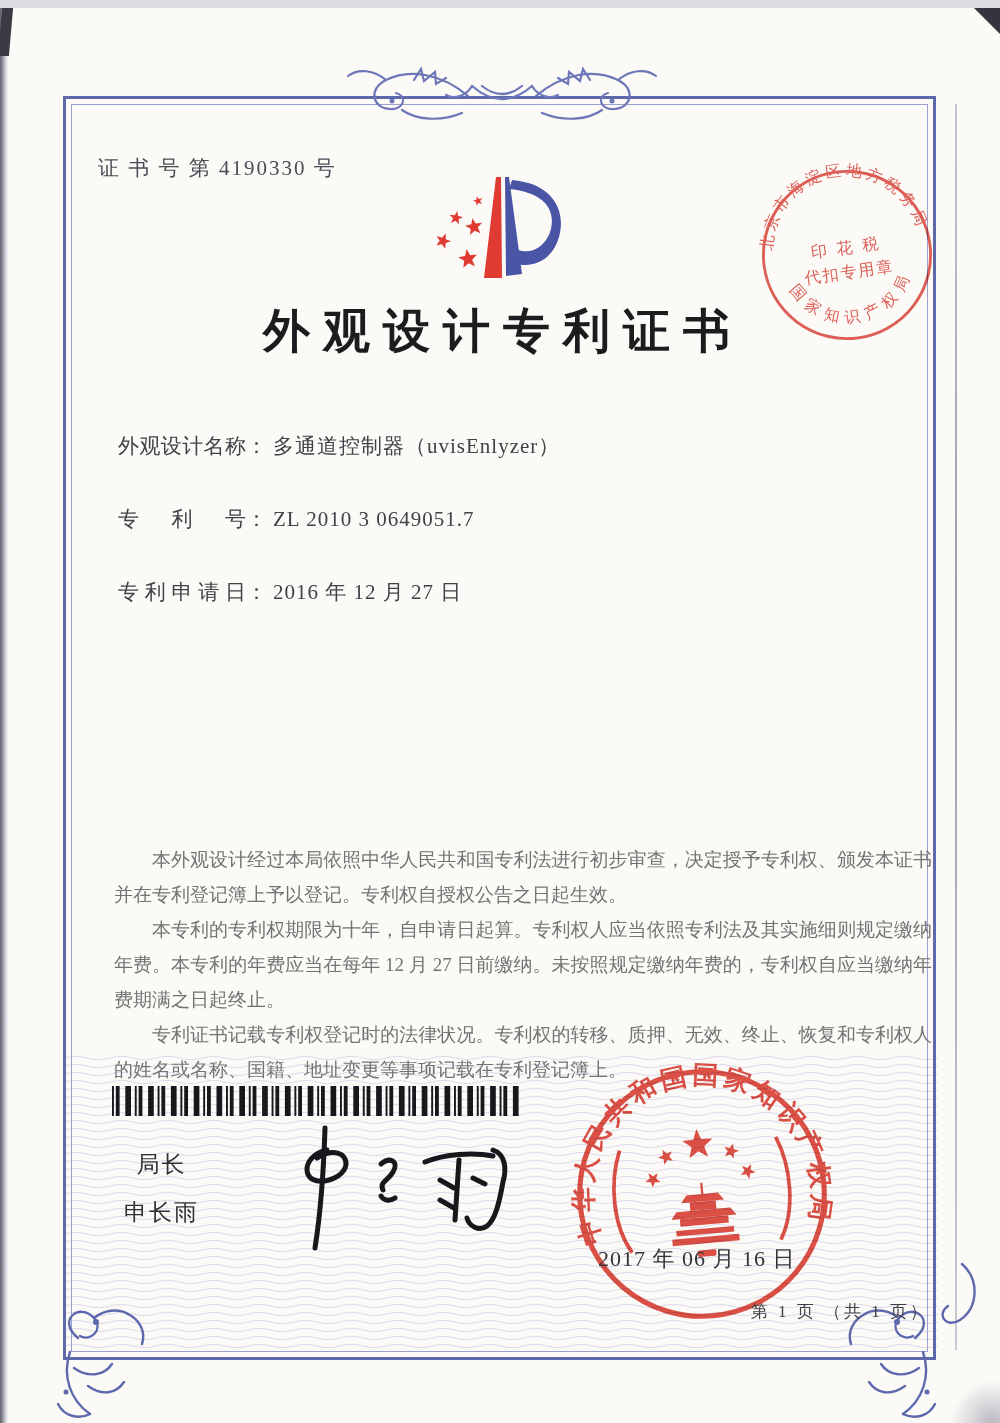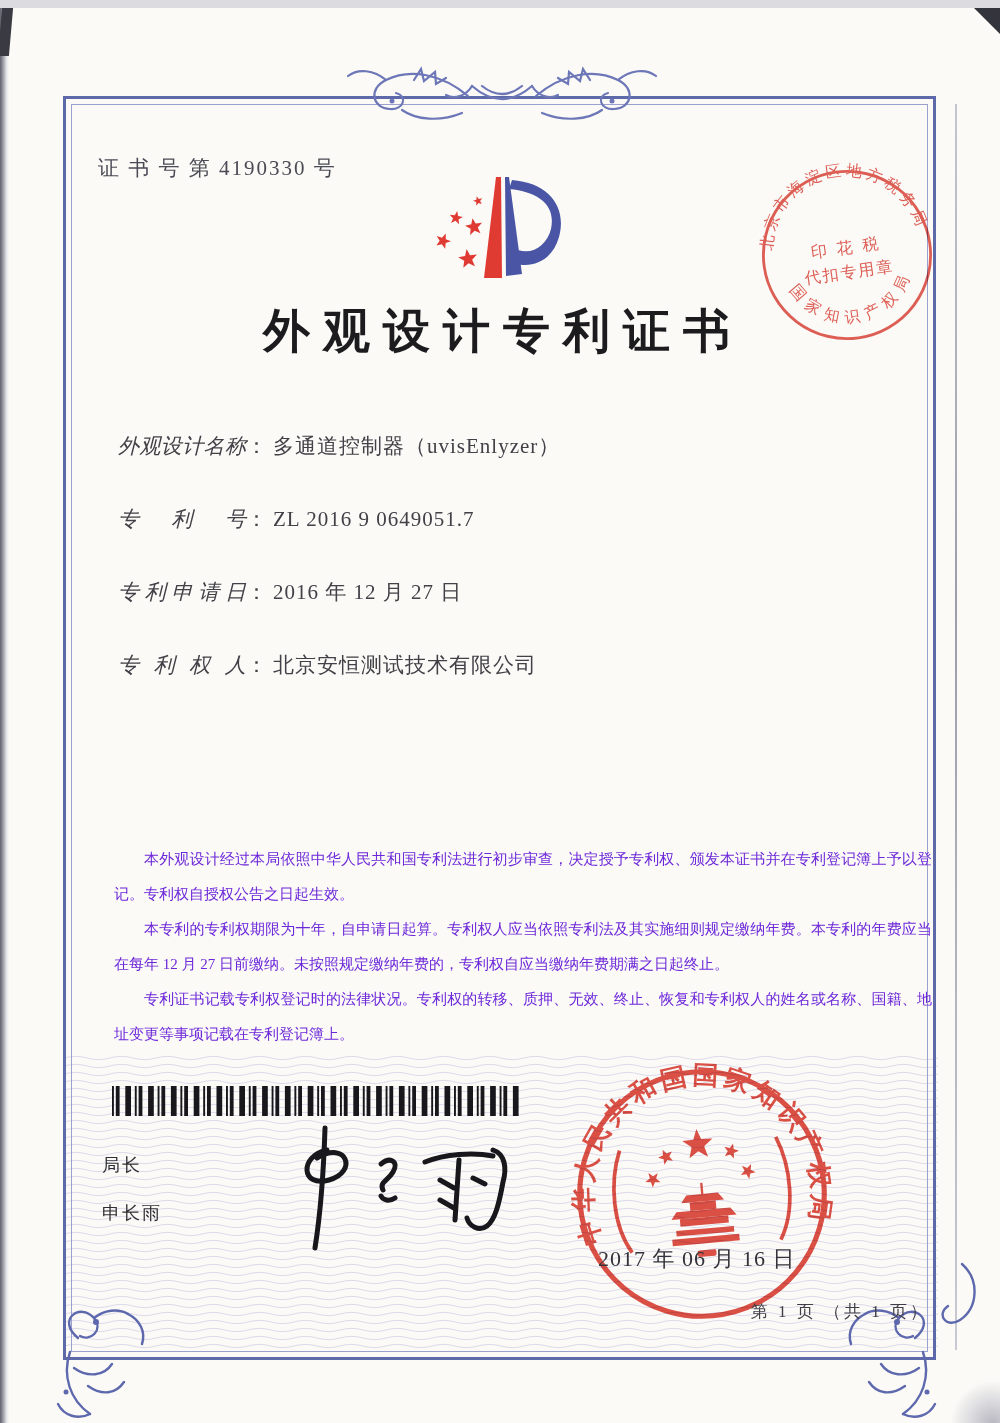--- a/index.html
+++ b/index.html
@@ -13,26 +13,26 @@
   #corner-br{left:950;top:1372px;left:950px;width:50px;height:51px;background:radial-gradient(ellipse at 85% 85%, #b9b8c2, rgba(185,184,194,0) 70%);}
   #paper-edge{left:955px;top:96px;width:2px;height:1246px;background:linear-gradient(#c5c5cf,#9c9cab 40%,#c9c9d3);}
   
   #frame{left:63px;top:88px;width:867px;height:1258px;border:3px solid #5e69a9;}
   #frame-inner{left:71px;top:96px;width:855px;height:1246px;border:1px solid #9aa1cf;}
   
   #cert-no{left:98px;top:146px;font-size:21px;color:#4b4b55;letter-spacing:2px;}
   #title{left:63px;top:292px;width:867px;text-align:center;font-size:47px;font-weight:700;color:#1c1c1f;letter-spacing:13px;padding-left:13px;box-sizing:border-box;}
   #fields{left:118px;top:424px;width:740px;}
   .field-row{margin-bottom:45px;font-size:21px;color:#414147;white-space:nowrap;line-height:28px;}
-  .flabel{display:inline-block;width:128px;text-align:justify;text-align-last:justify;vertical-align:top;font-style:italic;}
+  .flabel{display:inline-block;width:128px;text-align:justify;text-align-last:justify;vertical-align:top;}
   .fcolon{margin-right:6px;}
   .fvalue{letter-spacing:1px;}
-  #body-text{left:114px;top:834px;width:818px;font-size:15px;line-height:35px;color:#6d28d9;text-align:justify;}
+  #body-text{left:114px;top:834px;width:818px;font-size:19px;line-height:35px;color:#737373;text-align:justify;}
   #body-text p{margin:0;text-indent:2em;}
-  #officer{left:102px;top:1142px;font-size:18px;color:#2f2f33;letter-spacing:2px;line-height:30px;}
+  #officer{left:124px;top:1142px;font-size:23px;color:#2f2f33;letter-spacing:2px;line-height:30px;text-align:center;}
   #officer .officer-name{margin-top:18px;}
   #seal-date{left:598px;top:1236px;font-size:22px;color:#33333a;letter-spacing:1px;z-index:6;}
   #page-footer{left:63px;top:1292px;width:867px;text-align:right;font-size:17px;color:#3f3f45;letter-spacing:3px;z-index:5;}
   
   #logo{left:398px;top:148px;width:218px;height:150px;}
   #tax-stamp{left:752px;top:152px;width:190px;height:190px;opacity:.88;transform:rotate(-8deg);mix-blend-mode:multiply;}
   #cnipa-seal{left:562px;top:1046px;width:280px;height:280px;opacity:.92;transform:rotate(-5deg);mix-blend-mode:multiply;z-index:4;}
   #waves{left:64px;top:1044px;width:874px;height:300px;z-index:0;}
   #barcode{left:112px;top:1078px;width:410px;height:30px;z-index:2;}
   #signature{left:255px;top:1112px;width:270px;height:135px;z-index:5;}
@@ -159,23 +159,22 @@
       <textPath href="#taxBottom" startOffset="50%">国家知识产权局</textPath>
     </text>
     <text x="100" y="98" font-size="17" fill="#dc4a40" letter-spacing="3" text-anchor="middle">印 花 税</text>
     <text x="100" y="124" font-size="17" fill="#dc4a40" letter-spacing="2" text-anchor="middle">代扣专用章</text>
   </svg>
 
   <div class="abs" id="title">外观设计专利证书</div>
 
   <div class="abs" id="fields">
     <div class="field-row"><span class="flabel">外观设计名称</span><span class="fcolon">：</span><span class="fvalue">多通道控制器（uvisEnlyzer）</span></div>
-    <div class="field-row"><span class="flabel">专利号</span><span class="fcolon">：</span><span class="fvalue">ZL 2016 9 0649051.7</span></div>
+    <div class="field-row"><span class="flabel">专利号</span><span class="fcolon">：</span><span class="fvalue">ZL 2010 3 0649051.7</span></div>
     <div class="field-row"><span class="flabel">专利申请日</span><span class="fcolon">：</span><span class="fvalue">2016 年 12 月 27 日</span></div>
-    <div class="field-row"><span class="flabel">专利权人</span><span class="fcolon">：</span><span class="fvalue">北京安恒测试技术有限公司</span></div>
   </div>
 
   <div class="abs" id="body-text">
     <p>本外观设计经过本局依照中华人民共和国专利法进行初步审查，决定授予专利权、颁发本证书并在专利登记簿上予以登记。专利权自授权公告之日起生效。</p>
     <p>本专利的专利权期限为十年，自申请日起算。专利权人应当依照专利法及其实施细则规定缴纳年费。本专利的年费应当在每年 12 月 27 日前缴纳。未按照规定缴纳年费的，专利权自应当缴纳年费期满之日起终止。</p>
     <p>专利证书记载专利权登记时的法律状况。专利权的转移、质押、无效、终止、恢复和专利权人的姓名或名称、国籍、地址变更等事项记载在专利登记簿上。</p>
   </div>
 
   <svg class="abs" id="barcode" viewBox="0 0 410 30" preserveAspectRatio="none">
       <rect x="0.0" y="0" width="1.9" height="30" fill="#17171c"></rect>

